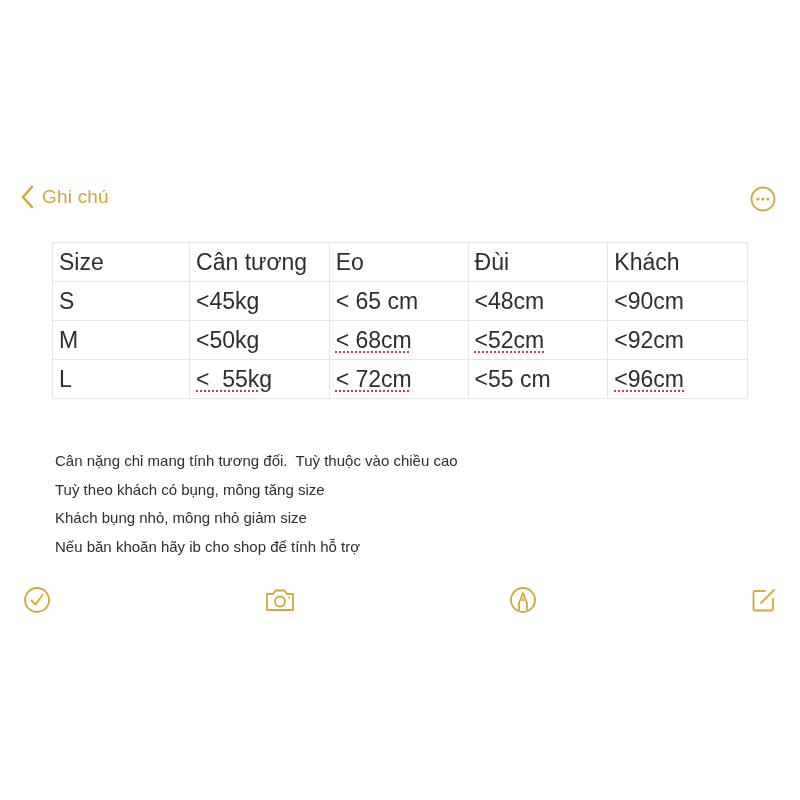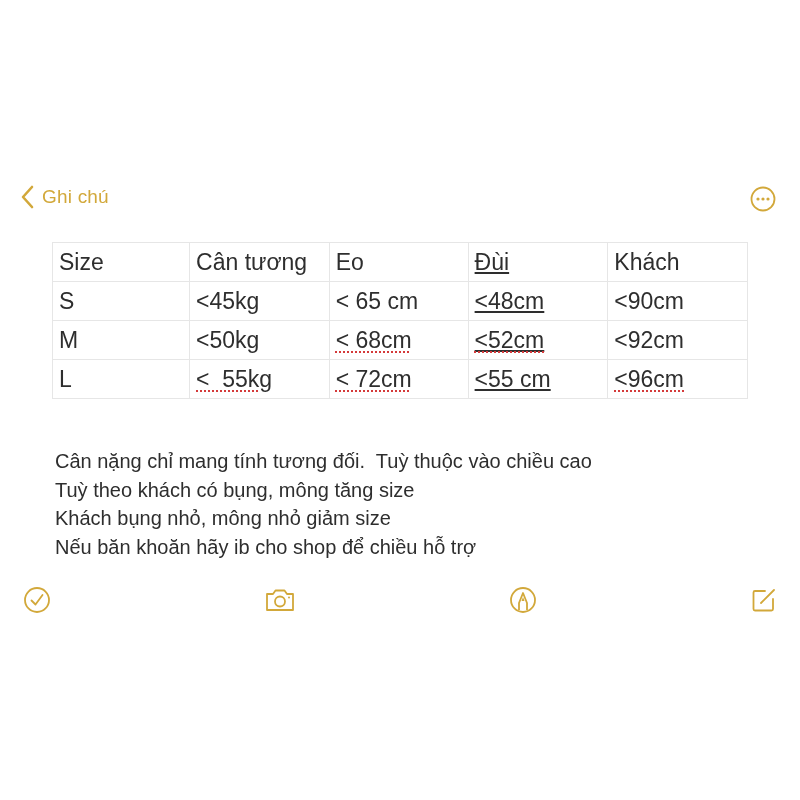--- a/index.html
+++ b/index.html
@@ -37,32 +37,32 @@
   table.size-table td {
     border: 1px solid #e6e6e6;
     height: 38px;
     padding: 0 6px;
     vertical-align: middle;
     white-space: pre;
   }
   table.size-table td.c0 { width: 126px; }
   table.size-table td.c1 { width: 127px; }
   table.size-table td.c2 { width: 127px; }
-  table.size-table td.c3 { width: 128px; text-decoration: underline; }
+  table.size-table td.c3 { width: 128px; }
   table.size-table td.c4 { width: 128px; }
 
   .spell {
     text-decoration: underline dotted #d43a3a;
     text-decoration-thickness: 2px;
     text-underline-offset: 4px;
   }
 
   .note {
     position: absolute; left: 55px; top: 447px;
-    font-size: 20px; line-height: 28.5px; color: #2e2e2e;
+    font-size: 15px; line-height: 28.5px; color: #2e2e2e;
   }
   .note div { white-space: pre; }
 
   .toolbar-icon { position: absolute; top: 586px; width: 28px; height: 28px; cursor: pointer; }
 </style>
 </head>
 <body>
 
 <div class="screen">
 
@@ -110,21 +110,21 @@
       <td class="c3">&lt;55 cm</td>
       <td class="c4"><span class="spell">&lt;96cm</span></td>
     </tr>
   </tbody>
     </table>
 
   <div class="note">
     <div>Cân nặng chỉ mang tính tương đối.  Tuỳ thuộc vào chiều cao</div>
     <div>Tuỳ theo khách có bụng, mông tăng size</div>
     <div>Khách bụng nhỏ, mông nhỏ giảm size</div>
-    <div>Nếu băn khoăn hãy ib cho shop để chiều hỗ trợ</div>
+    <div>Nếu băn khoăn hãy ib cho shop để tính hỗ trợ</div>
   </div>
 
   <svg class="toolbar-icon" style="left:23px;" viewBox="0 0 28 28">
     <circle cx="14" cy="14" r="12" fill="none" stroke="#D2A83A" stroke-width="1.8"></circle>
     <polyline points="8.5,14.5 12.5,18.5 19.5,9" fill="none" stroke="#D2A83A" stroke-width="1.8" stroke-linecap="round" stroke-linejoin="round"></polyline>
   </svg>
 
   <svg class="toolbar-icon" style="left:264px;width:32px;" viewBox="0 0 32 28">
     <path d="M3,8 H9 L11.5,4.5 H20.5 L23,8 H29 V24 H3 Z" fill="none" stroke="#D2A83A" stroke-width="1.8" stroke-linejoin="round"></path>
     <circle cx="16" cy="15.5" r="5" fill="none" stroke="#D2A83A" stroke-width="1.8"></circle>

